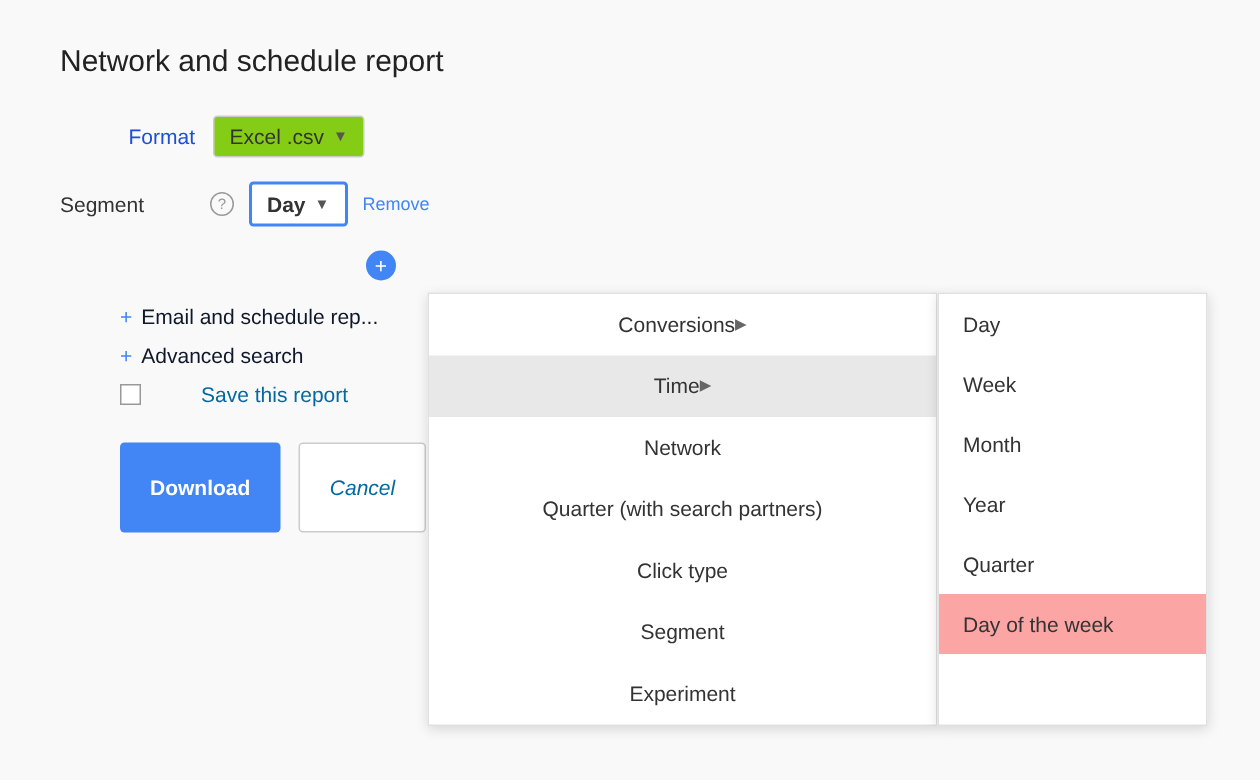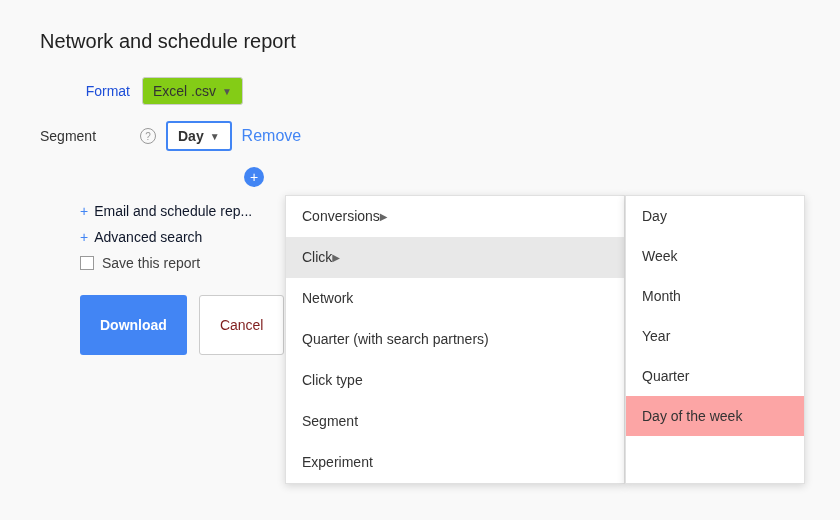--- a/index.html
+++ b/index.html
@@ -94,21 +94,21 @@
       border-radius: 3px;
       padding: 5px 10px;
       font-size: 14px;
       font-weight: bold;
       color: #333;
       cursor: pointer;
       gap: 6px;
     }
 
     .remove-link {
-      font-size: 16px;
+      font-size: 12px;
       color: #4285f4;
       cursor: pointer;
       text-decoration: none;
     }
 
     .add-segment-btn {
       width: 20px;
       height: 20px;
       background: #4285f4;
       color: white;
@@ -154,21 +154,22 @@
     .checkbox {
       width: 14px;
       height: 14px;
       border: 1px solid #999;
       background: white;
       cursor: pointer;
     }
 
     .save-label {
       font-size: 14px;
-      color: #404040;
+      color: #0369a1;
+      margin-left: 32px;
     }
 
     .button-row {
       display: flex;
       gap: 12px;
       margin-left: 40px;
     }
 
     .btn-download {
       background: #4285f4;
@@ -176,26 +177,27 @@
       border: none;
       border-radius: 3px;
       padding: 22px 20px;
       font-size: 14px;
       font-weight: bold;
       cursor: pointer;
     }
 
     .btn-cancel {
       background: white;
-      color: #7f1d1d;
+      color: #0369a1;
       border: 1px solid #ccc;
       border-radius: 3px;
       padding: 10px 20px;
       font-size: 14px;
       cursor: pointer;
+      font-style: italic;
     }
 
     
     .dropdown-container {
       position: absolute;
       top: 195px;
       left: 285px;
       display: flex;
       z-index: 100;
     }
@@ -203,21 +205,21 @@
     .dropdown-menu {
       background: white;
       border: 1px solid #e0e0e0;
       box-shadow: 0 2px 8px rgba(0,0,0,0.15);
       min-width: 340px;
     }
 
     .menu-item {
       display: flex;
       align-items: center;
-      justify-content: flex-start;
+      justify-content: center;
       padding: 12px 16px;
       font-size: 14px;
       color: #333;
       cursor: pointer;
       border-bottom: 1px solid transparent;
     }
 
     .menu-item:hover, .menu-item.active {
       background: #e8e8e8;
     }
@@ -297,21 +299,21 @@
   </div>
 
   <div class="dropdown-container">
 
     <div class="dropdown-menu">
       <div class="menu-item">
         <span>Conversions</span>
         <span class="chevron">▶</span>
       </div>
       <div class="menu-item active">
-        <span>Click</span>
+        <span>Time</span>
         <span class="chevron">▶</span>
       </div>
       <div class="menu-item">
         <span>Network</span>
       </div>
       <div class="menu-item">
         <span>Quarter (with search partners)</span>
       </div>
       <div class="menu-item">
         <span>Click type</span>

